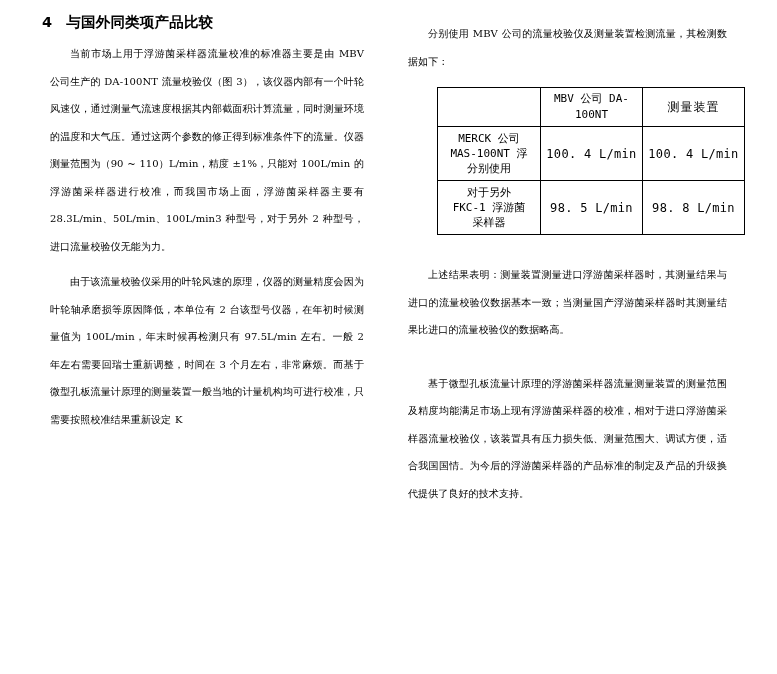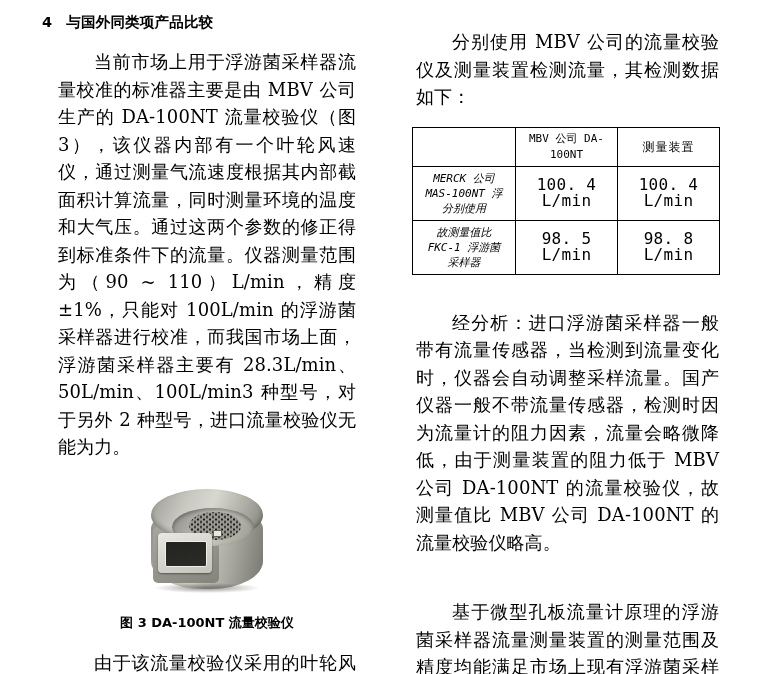--- a/index.html
+++ b/index.html
@@ -33,22 +33,22 @@
     font-family: "DejaVu Sans", "Liberation Sans", sans-serif;
     font-weight: bold;
     font-size: 14.5px;
     line-height: 20px;
     margin: 0 0 2px 0;
     letter-spacing: 0.2px;
   }
   .section-head .num { margin-right: 14px; }
 
   p.body-text {
-    margin: 16px;
-    font-size: 18px;
+    margin: 8px;
+    font-size: 10px;
     line-height: 27.5px;
     text-align: justify;
     text-justify: inter-ideograph;
     text-indent: 2em;
     letter-spacing: 0.1px;
     word-spacing: 0.4px;
   }
 
   
   .figure-wrap {
@@ -164,78 +164,61 @@
     font-size: 13px;
     line-height: 20px;
     text-align: center;
     text-indent: 0;
   }
 
   
   .data-table {
     border-collapse: collapse;
     width: 307px;
-    margin: 12px 0 0 12px;
+    margin: 12px 0 0 37px;
     table-layout: fixed;
   }
   .data-table th,
   .data-table td {
     border: 1px solid #000000;
     text-align: center;
     vertical-align: middle;
     font-family: "DejaVu Sans Mono", "Liberation Mono", monospace;
     font-size: 11px;
     line-height: 16px;
     padding: 3px 2px;
   }
   .data-table th { font-weight: normal; }
   .data-table .col-a { width: 103px; }
   .data-table .col-b { width: 102px; }
   .data-table .col-c { width: 102px; }
   .data-table td.rowhead {
     font-size: 11px;
     line-height: 15px;
     padding: 4px 3px;
-    font-style: italic;
-  }
-  .data-table td.value { font-size: 16px; letter-spacing: 0.3px; }
+  }
+  .data-table td.value { font-size: 12px; letter-spacing: 0.3px; }
   .data-table th.hdr-cn { font-size: 12px; font-weight: normal; letter-spacing: 1px; }
 
   .gap-sm { height: 10px; }
   .gap-md { height: 18px; }
 </style>
 </head>
 <body>
 
 <div class="page">
 
   <div class="column col-left">
 
     <h2 class="section-head">
       <span class="num">4</span><span>与国外同类项产品比较</span>
     </h2>
 
     <p class="body-text">当前市场上用于浮游菌采样器流量校准的标准器主要是由 MBV 公司生产的 DA-100NT 流量校验仪（图 3），该仪器内部有一个叶轮风速仪，通过测量气流速度根据其内部截面积计算流量，同时测量环境的温度和大气压。通过这两个参数的修正得到标准条件下的流量。仪器测量范围为（90 ~ 110）L/min，精度 ±1%，只能对 100L/min 的浮游菌采样器进行校准，而我国市场上面，浮游菌采样器主要有 28.3L/min、50L/min、100L/min3 种型号，对于另外 2 种型号，进口流量校验仪无能为力。</p>
 
-    <div class="figure-wrap">
-      <div class="photo">
-        <div class="dev-body"></div>
-        <div class="dev-panel"></div>
-        <div class="dev-top">
-          <div class="dev-top-inner"></div>
-          <div class="dev-grille"></div>
-        </div>
-        <div class="dev-nub"></div>
-        <div class="dev-window-frame">
-          <div class="dev-window-glass"></div>
-        </div>
-        <div class="dev-shadow"></div>
-      </div>
-      <p class="fig-caption">图 3 DA-100NT 流量校验仪</p>
-    </div>
 
     <p class="body-text"><span>由于该流量校验仪采用的叶轮风速的原理，仪器的测量精度会因为叶轮轴承磨损等原因降低，本单位有 2 台该型号仪器，在年初时候测量值为 100L/min，年末时候再检测只有 97.5L/min 左右。一般 2 年左右需要回瑞士重新调整，时间在 3 个月左右，非常麻烦。而基于微型孔板流量计原理的测量装置一般当地的计量机构均可进行校准，只需要按照校准结果重新设定 K</span></p>
 
   </div>
 
   <div class="column col-right">
 
     <p class="body-text">分别使用 MBV 公司的流量校验仪及测量装置检测流量，其检测数据如下：</p>
 
     <table class="data-table">
@@ -256,34 +239,34 @@
           <td class="rowhead">
             <span>MERCK 公司</span><br>
             <span>MAS-100NT 浮</span><br>
             <span>分别使用</span>
           </td>
           <td class="value">100. 4 L/min</td>
           <td class="value">100. 4 L/min</td>
         </tr>
         <tr>
           <td class="rowhead">
-            <span>故测量值比</span><br>
+            <span>对于另外</span><br>
             <span>FKC-1 浮游菌</span><br>
             <span>采样器</span>
           </td>
           <td class="value">98. 5 L/min</td>
           <td class="value">98. 8 L/min</td>
         </tr>
       </tbody>
     </table>
 
     <div class="gap-md"></div>
 
-
-    <p class="body-text">经分析：进口浮游菌采样器一般带有流量传感器，当检测到流量变化时，仪器会自动调整采样流量。国产仪器一般不带流量传感器，检测时因为流量计的阻力因素，流量会略微降低，由于测量装置的阻力低于 MBV 公司 DA-100NT 的流量校验仪，故测量值比 MBV 公司 DA-100NT 的流量校验仪略高。</p>
+    <p class="body-text">上述结果表明：测量装置测量进口浮游菌采样器时，其测量结果与进口的流量校验仪数据基本一致；当测量国产浮游菌采样器时其测量结果比进口的流量校验仪的数据略高。</p>
+
 
     <div class="gap-sm"></div>
 
 
     <p class="body-text">基于微型孔板流量计原理的浮游菌采样器流量测量装置的测量范围及精度均能满足市场上现有浮游菌采样器的校准，相对于进口浮游菌采样器流量校验仪，该装置具有压力损失低、测量范围大、调试方便，适合我国国情。为今后的浮游菌采样器的产品标准的制定及产品的升级换代提供了良好的技术支持。</p>
   </div>
 
 </div>
 
 </body></html>

